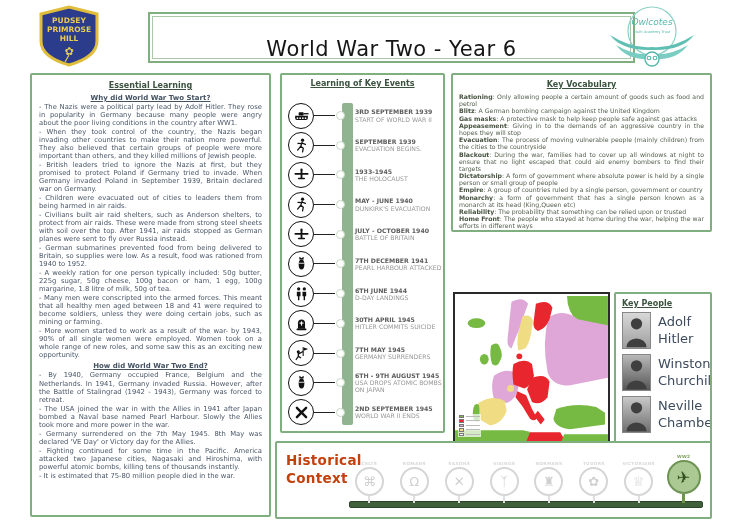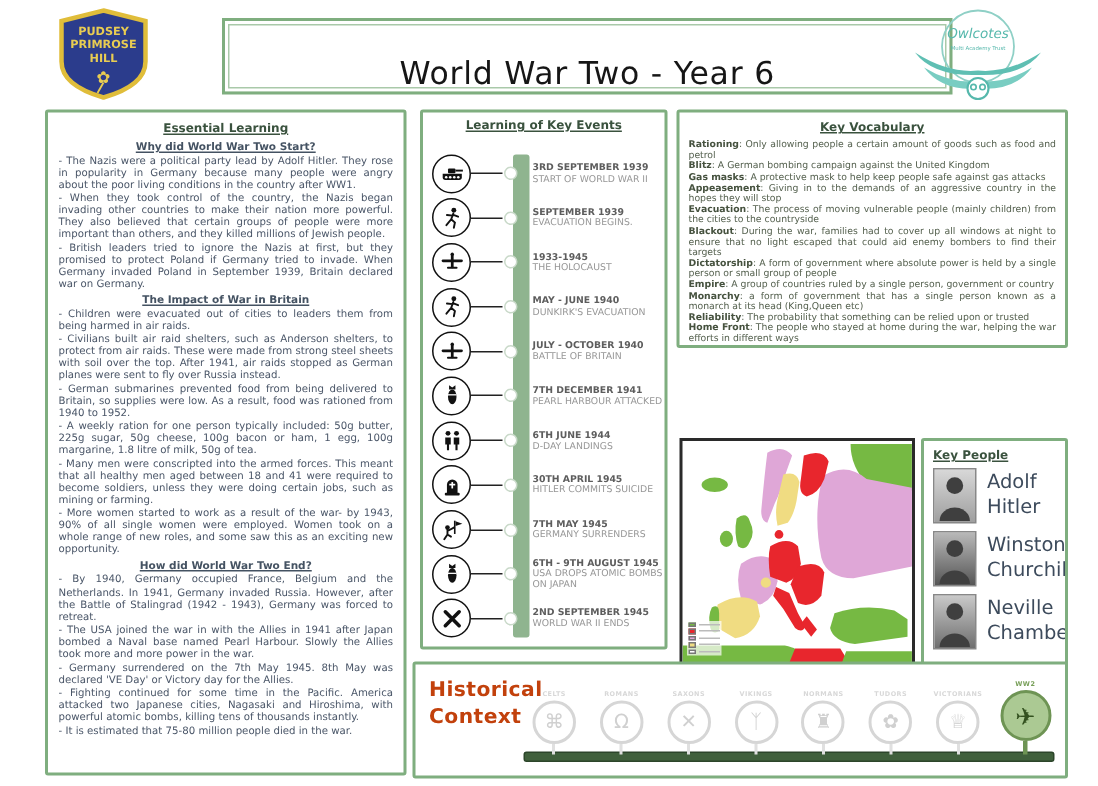--- a/index.html
+++ b/index.html
@@ -159,21 +159,20 @@
 </svg>
 
 <div id="left-box" class="abs frame">
   <div class="col-title">Essential Learning</div>
 
   <div class="sub-head">Why did World War Two Start?</div>
   <p class="bullet">- The Nazis were a political party lead by Adolf Hitler. They rose in popularity in Germany because many people were angry about the poor living conditions in the country after WW1.</p>
   <p class="bullet">- When they took control of the country, the Nazis began invading other countries to make their nation more powerful. They also believed that certain groups of people were more important than others, and they killed millions of Jewish people.</p>
   <p class="bullet">- British leaders tried to ignore the Nazis at first, but they promised to protect Poland if Germany tried to invade. When Germany invaded Poland in September 1939, Britain declared war on Germany.</p>
 
-  <div class="sub-head">The Impact of War in Britain</div>
   <p class="bullet">- Children were evacuated out of cities to leaders them from being harmed in air raids.</p>
   <p class="bullet">- Civilians built air raid shelters, such as Anderson shelters, to protect from air raids. These were made from strong steel sheets with soil over the top. After 1941, air raids stopped as German planes were sent to fly over Russia instead.</p>
   <p class="bullet">- German submarines prevented food from being delivered to Britain, so supplies were low. As a result, food was rationed from 1940 to 1952.</p>
   <p class="bullet">- A weekly ration for one person typically included: 50g butter, 225g sugar, 50g cheese, 100g bacon or ham, 1 egg, 100g margarine, 1.8 litre of milk, 50g of tea.</p>
   <p class="bullet">- Many men were conscripted into the armed forces. This meant that all healthy men aged between 18 and 41 were required to become soldiers, unless they were doing certain jobs, such as mining or farming.</p>
   <p class="bullet">- More women started to work as a result of the war- by 1943, 90% of all single women were employed. Women took on a whole range of new roles, and some saw this as an exciting new opportunity.</p>
 
   <div class="sub-head">How did World War Two End?</div>
   <p class="bullet">- By 1940, Germany occupied France, Belgium and the Netherlands. In 1941, Germany invaded Russia. However, after the Battle of Stalingrad (1942 - 1943), Germany was forced to retreat.</p>
   <p class="bullet">- The USA joined the war in with the Allies in 1941 after Japan bombed a Naval base named Pearl Harbour. Slowly the Allies took more and more power in the war.</p>

